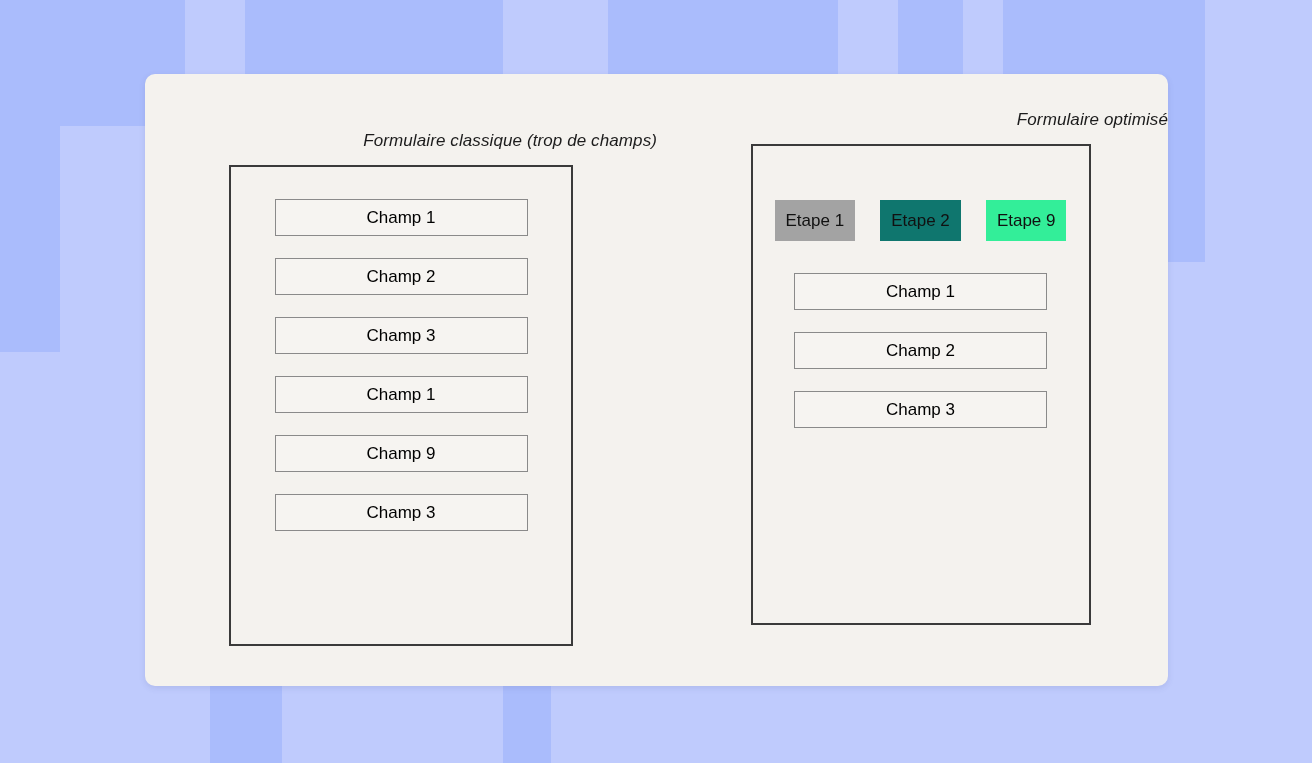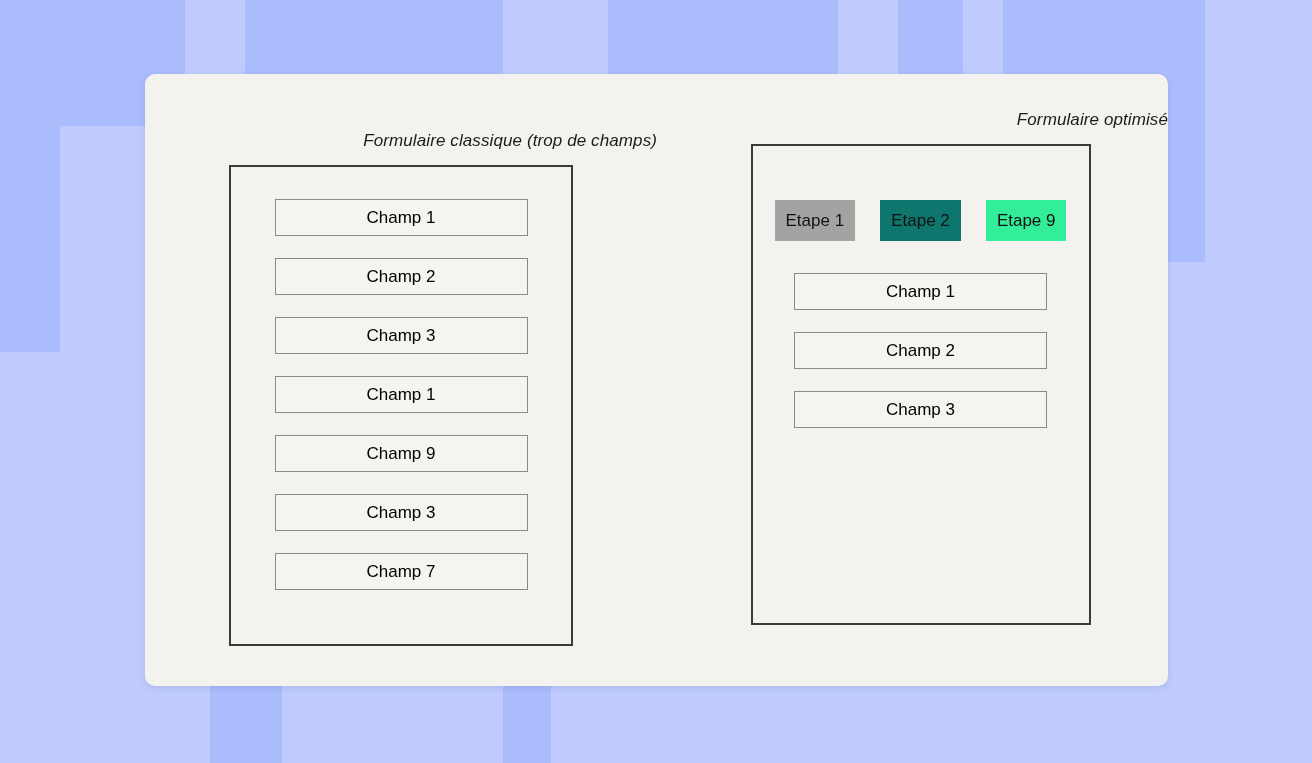--- a/index.html
+++ b/index.html
@@ -155,21 +155,20 @@
     <div class="panel-title" id="title-left">Formulaire classique (trop de champs)</div>
 
     <div class="panel-box" id="box-left">
       <div class="fields" id="fields-left">
         <div class="field">Champ 1</div>
         <div class="field">Champ 2</div>
         <div class="field">Champ 3</div>
         <div class="field">Champ 1</div>
         <div class="field">Champ 9</div>
         <div class="field">Champ 3</div>
-        <div class="field">Champ 7</div>
       </div>
     </div>
   </div>
 
   <div class="panel-col" id="col-right">
 
     <div class="panel-title" id="title-right">
       <div>Formulaire optimisé</div>
     </div>
 

